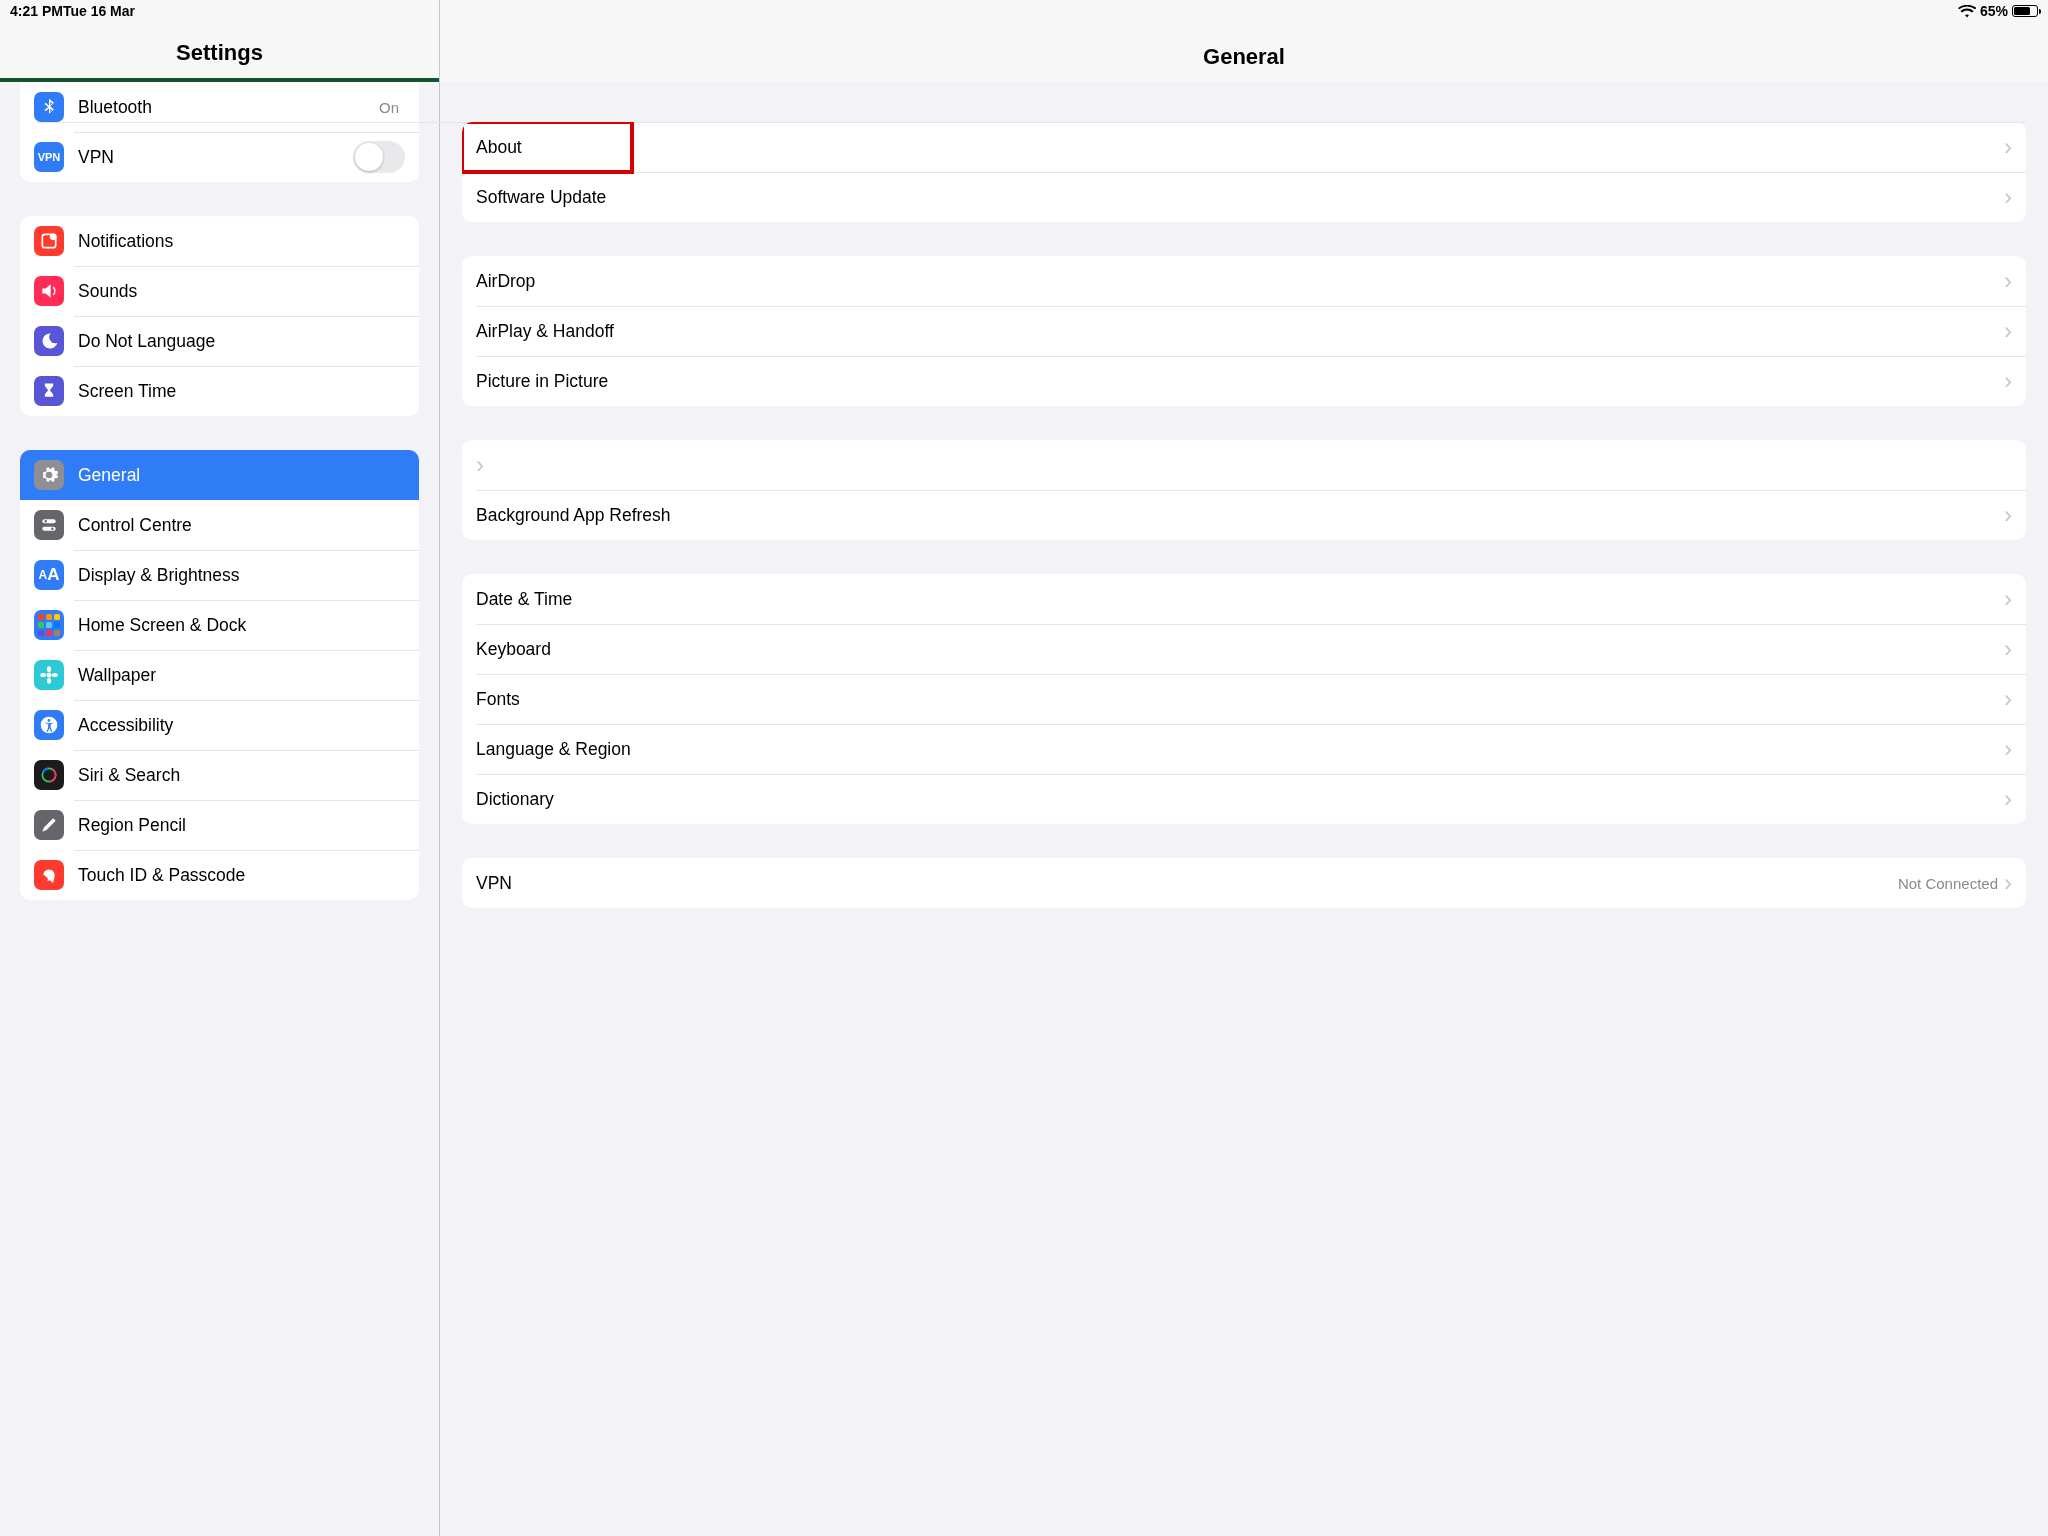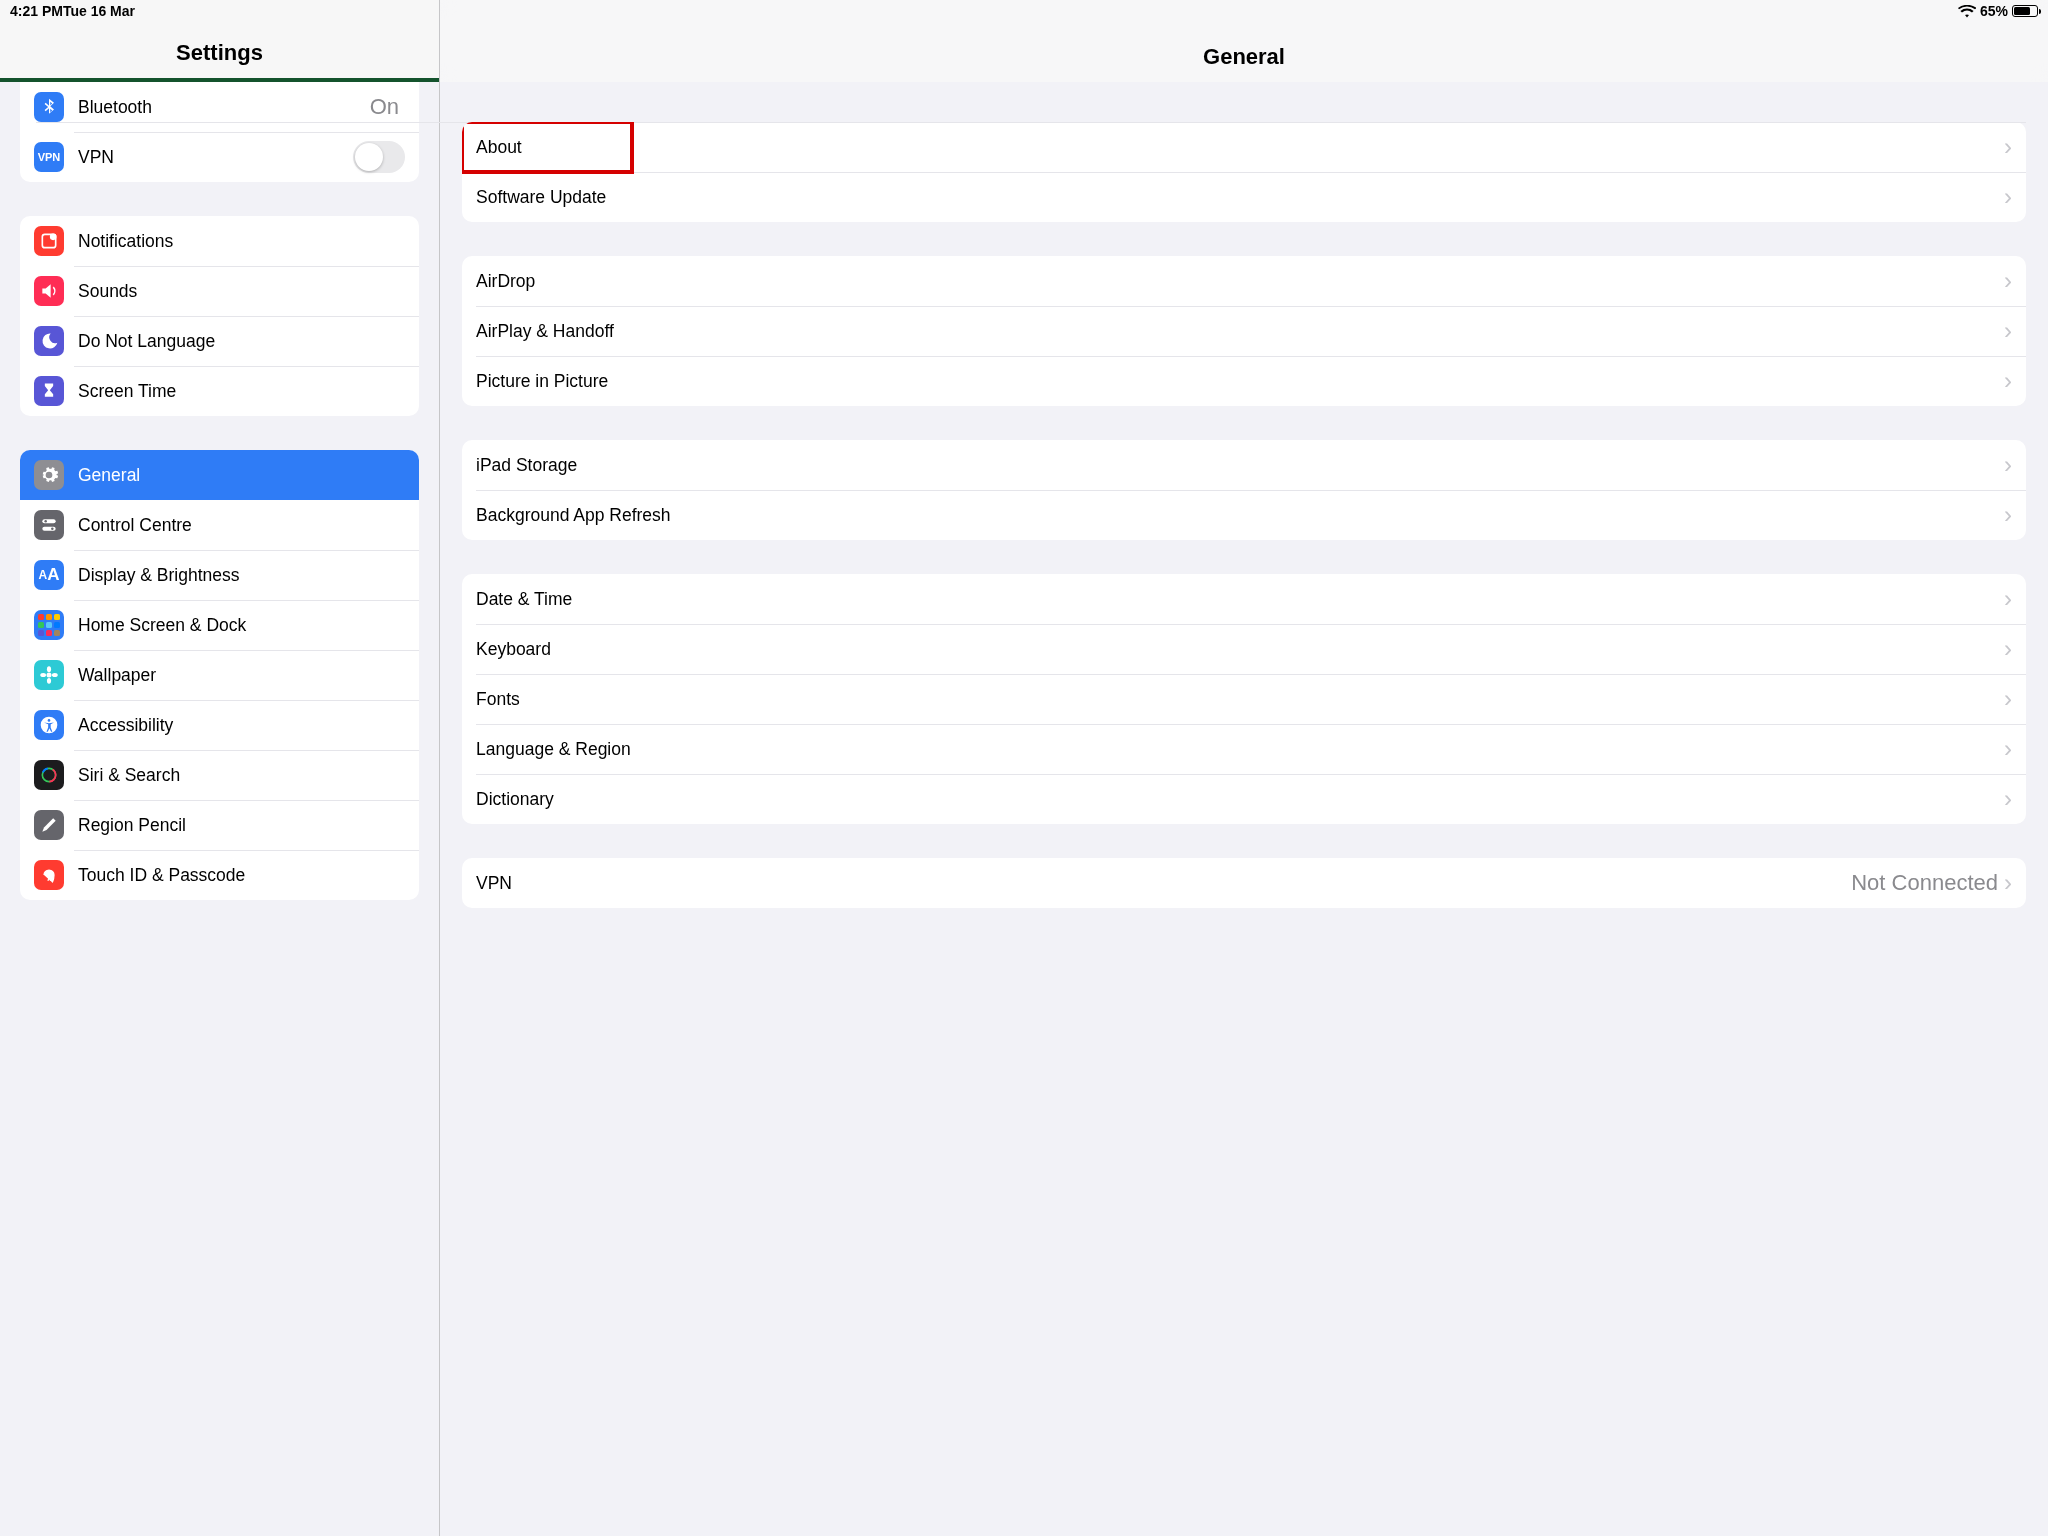--- a/index.html
+++ b/index.html
@@ -31,21 +31,21 @@
 
 
 .group { background: #fff; border-radius: 10px; margin-top: 34px; overflow: hidden; }
 .group.first-partial { margin-top: 0; border-top-left-radius: 0; border-top-right-radius: 0; }
 .main .group.first { margin-top: 40px; }
 .row { display: flex; align-items: center; min-height: 50px; padding: 0 14px; position: relative; }
 .row + .row::before { content: ""; position: absolute; left: 54px; right: 0; top: 0; height: 1px; background: #e5e5ea; }
 .main .row + .row::before { left: 14px; }
 .row .icon-wrap { width: 30px; height: 30px; border-radius: 7px; flex-shrink: 0; margin-right: 14px; display: flex; align-items: center; justify-content: center; }
 .row .label { font-size: 17.5px; flex: 1; }
-.row .value { font-size: 22px; color: #8a8a8e; margin-right: 6px; }
+.row .value { font-size: 15px; color: #8a8a8e; margin-right: 6px; }
 .row.selected { background: #2f7cf6; }
 .row.selected .label { color: #fff; }
 .row.selected + .row::before, .row.selected::before { display: none; }
 .row.highlight-box { outline: 4px solid #d50000; outline-offset: -2px; z-index: 5; }
 .chevron { color: #c7c7cc; font-size: 24px; font-weight: 400; line-height: 1; flex-shrink: 0; }
 
 
 .toggle { width: 52px; height: 32px; border-radius: 16px; background: #e9e9eb; position: relative; flex-shrink: 0; }
 .toggle .knob { position: absolute; left: 2px; top: 2px; width: 28px; height: 28px; background: #fff; border-radius: 50%; box-shadow: 0 1px 3px rgba(0,0,0,0.25); }
 
@@ -264,21 +264,20 @@
           <span class="chevron">›</span>
         </div>
         <div class="row">
           <span class="label">Picture in Picture</span>
           <span class="chevron">›</span>
         </div>
       </div>
 
       <div class="group">
         <div class="row">
-          <span class="label">iPad Storage</span>
           <span class="chevron">›</span>
         </div>
         <div class="row">
           <span class="label">Background App Refresh</span>
           <span class="chevron">›</span>
         </div>
       </div>
 
       <div class="group">
         <div class="row">

